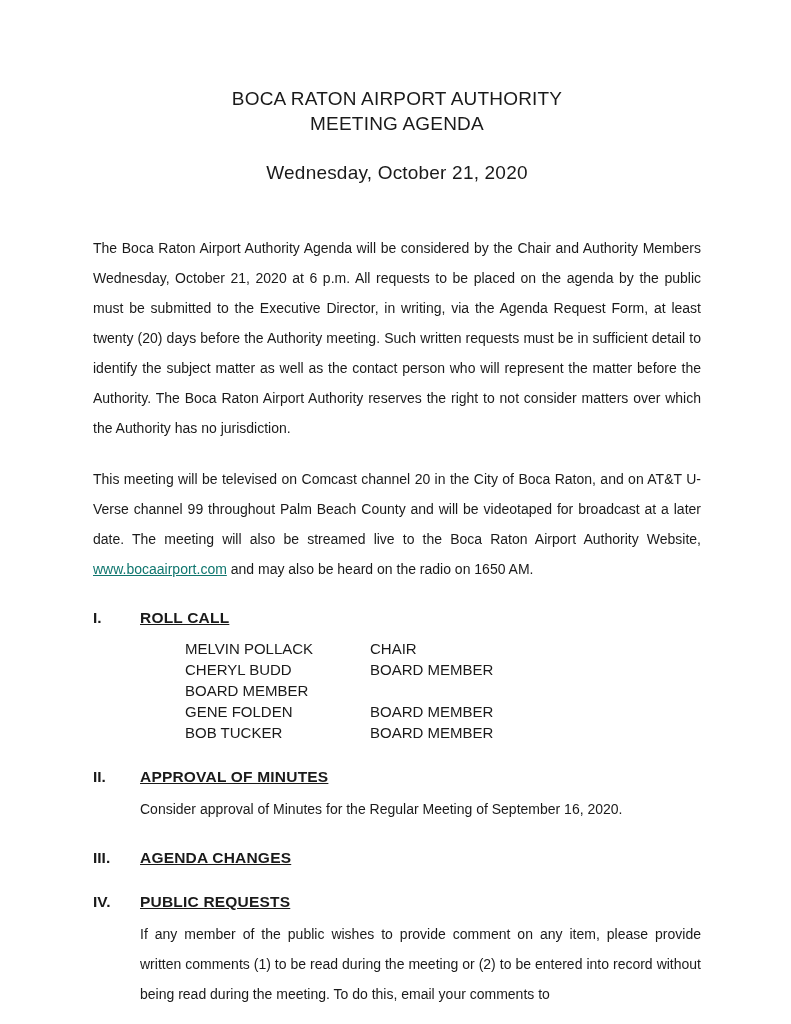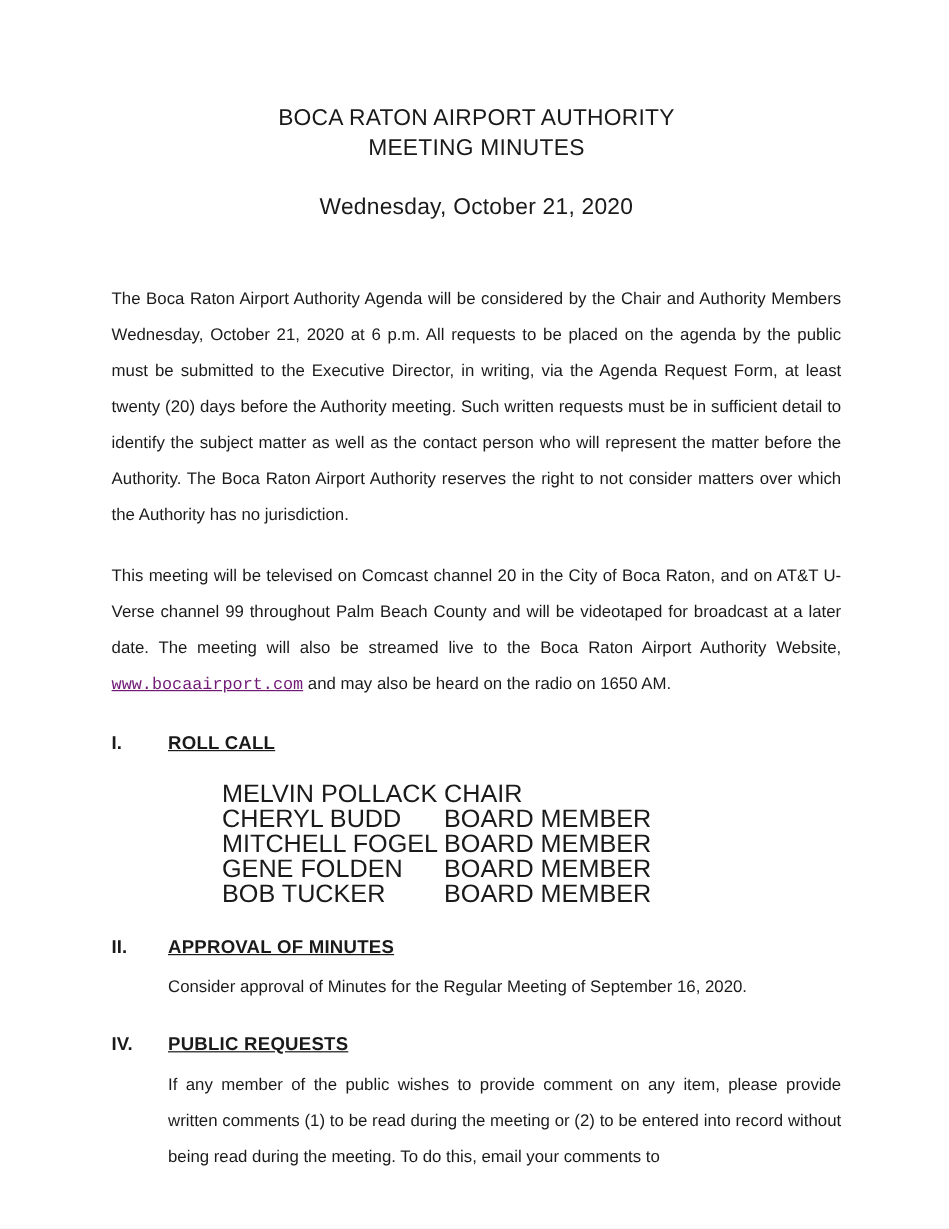--- a/index.html
+++ b/index.html
@@ -23,60 +23,59 @@
   }
   .title-block .spacer { height: 24px; }
   .body-text {
     font-size: 14px;
     line-height: 30px;
     text-align: justify;
   }
   .intro-para { margin-top: 48px; }
   .para-gap { margin-top: 21px; }
   .doc-link {
-    color: #701a75;
+    color: #0f766e;
     text-decoration: underline;
     cursor: pointer;
-    font-family: Liberation Mono, monospace;
   }
   .section-row {
     display: flex;
     margin-top: 23px;
     font-size: 15.5px;
     line-height: 21px;
   }
   .section-numeral {
     width: 47px;
     flex: 0 0 47px;
     font-weight: bold;
   }
   .section-heading {
     font-weight: bold;
     text-decoration: underline;
     letter-spacing: 0.2px;
   }
   .indent-block { padding-left: 47px; }
   .roll-call-table {
-    margin-top: 21px;
+    margin-top: 10px;
     padding-left: 92px;
-    font-size: 21px;
+    font-size: 15px;
     line-height: 21px;
   }
   .roll-call-row { display: flex; }
   .roll-member-name { width: 185px; flex: 0 0 185px; }
   .section-body { margin-top: 7px; }
 </style>
 </head>
 <body>
 
 <div class="page">
 
   <div class="title-block">
     <div>BOCA RATON AIRPORT AUTHORITY</div>
-    <div>MEETING MINUTES</div>
+    <div>MEETING AGENDA</div>
     <div class="spacer"></div>
     <div>Wednesday, October 21, 2020</div>
   </div>
 
   <p class="body-text intro-para">The Boca Raton Airport Authority Agenda will be considered by the Chair and Authority Members Wednesday, October 21, 2020 at 6 p.m.  All requests to be placed on the agenda by the public must be submitted to the Executive Director, in writing, via the Agenda Request Form, at least twenty (20) days before the Authority meeting.  Such written requests must be in sufficient detail to identify the subject matter as well as the contact person who will represent the matter before the Authority.  The Boca Raton Airport Authority reserves the right to not consider matters over which the Authority has no jurisdiction.</p>
 
   <p class="body-text para-gap"><span>This meeting will be televised on Comcast channel 20 in the City of Boca Raton, and on AT&amp;T U-Verse channel 99 throughout Palm Beach County and will be videotaped for broadcast at a later date.  The meeting will also be streamed live to the Boca Raton Airport Authority Website, </span><a class="doc-link">www.bocaairport.com</a><span> and may also be heard on the radio on 1650 AM.</span></p>
 
   <div class="section-row">
     <div class="section-numeral">I.</div>
@@ -86,21 +85,20 @@
   <div class="roll-call-table">
     <div class="roll-call-row">
       <div class="roll-member-name">MELVIN POLLACK</div>
       <div class="roll-member-role">CHAIR</div>
     </div>
     <div class="roll-call-row">
       <div class="roll-member-name">CHERYL BUDD</div>
       <div class="roll-member-role">BOARD MEMBER</div>
     </div>
     <div class="roll-call-row">
-      <div class="roll-member-name">MITCHELL FOGEL</div>
       <div class="roll-member-role">BOARD MEMBER</div>
     </div>
     <div class="roll-call-row">
       <div class="roll-member-name">GENE FOLDEN</div>
       <div class="roll-member-role">BOARD MEMBER</div>
     </div>
     <div class="roll-call-row">
       <div class="roll-member-name">BOB TUCKER</div>
       <div class="roll-member-role">BOARD MEMBER</div>
     </div>
@@ -108,20 +106,24 @@
 
   <div class="section-row">
     <div class="section-numeral">II.</div>
     <div class="section-heading">APPROVAL OF MINUTES</div>
   </div>
 
   <div class="indent-block section-body">
     <p class="body-text">Consider approval of Minutes for the Regular Meeting of September 16, 2020.</p>
   </div>
 
+  <div class="section-row">
+    <div class="section-numeral">III.</div>
+    <div class="section-heading">AGENDA CHANGES</div>
+  </div>
 
   <div class="section-row">
     <div class="section-numeral">IV.</div>
     <div class="section-heading">PUBLIC REQUESTS</div>
   </div>
 
   <div class="indent-block section-body">
     <p class="body-text"><span>If any member of the public wishes to provide comment on any item, please provide written comments (1) to be read during the meeting or (2) to be entered into record without being read during the meeting. To do this, email your comments to </span></p>
   </div>
 

